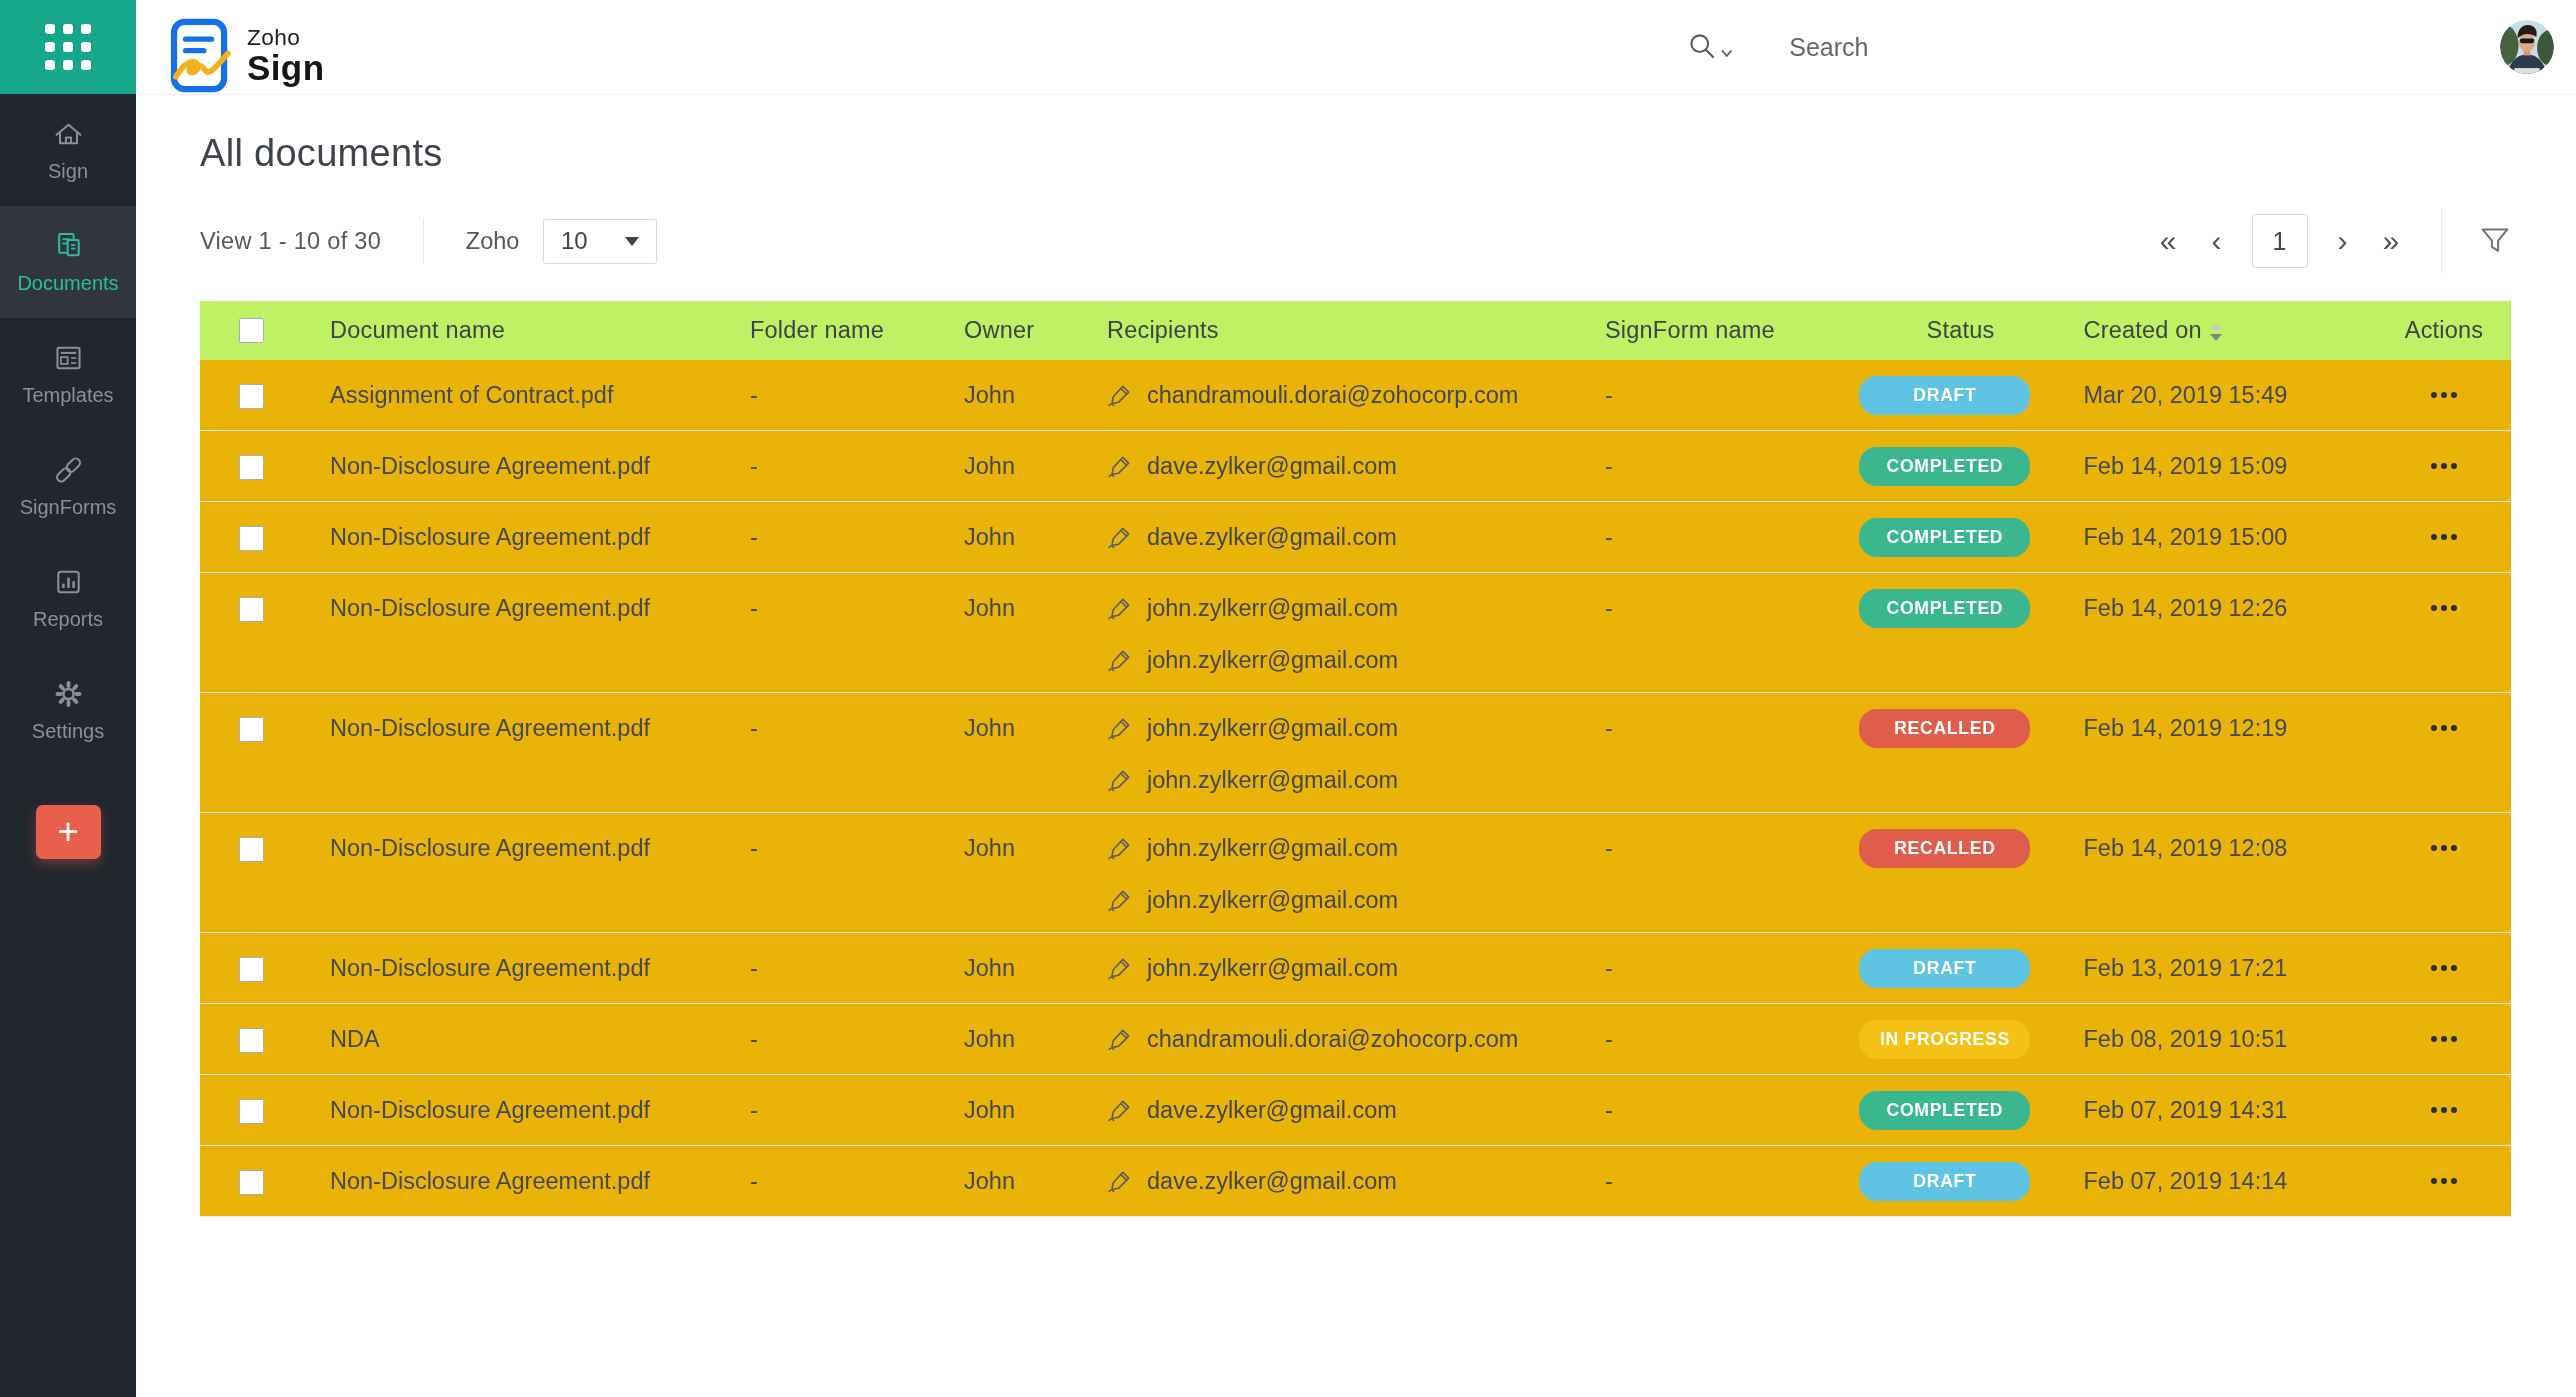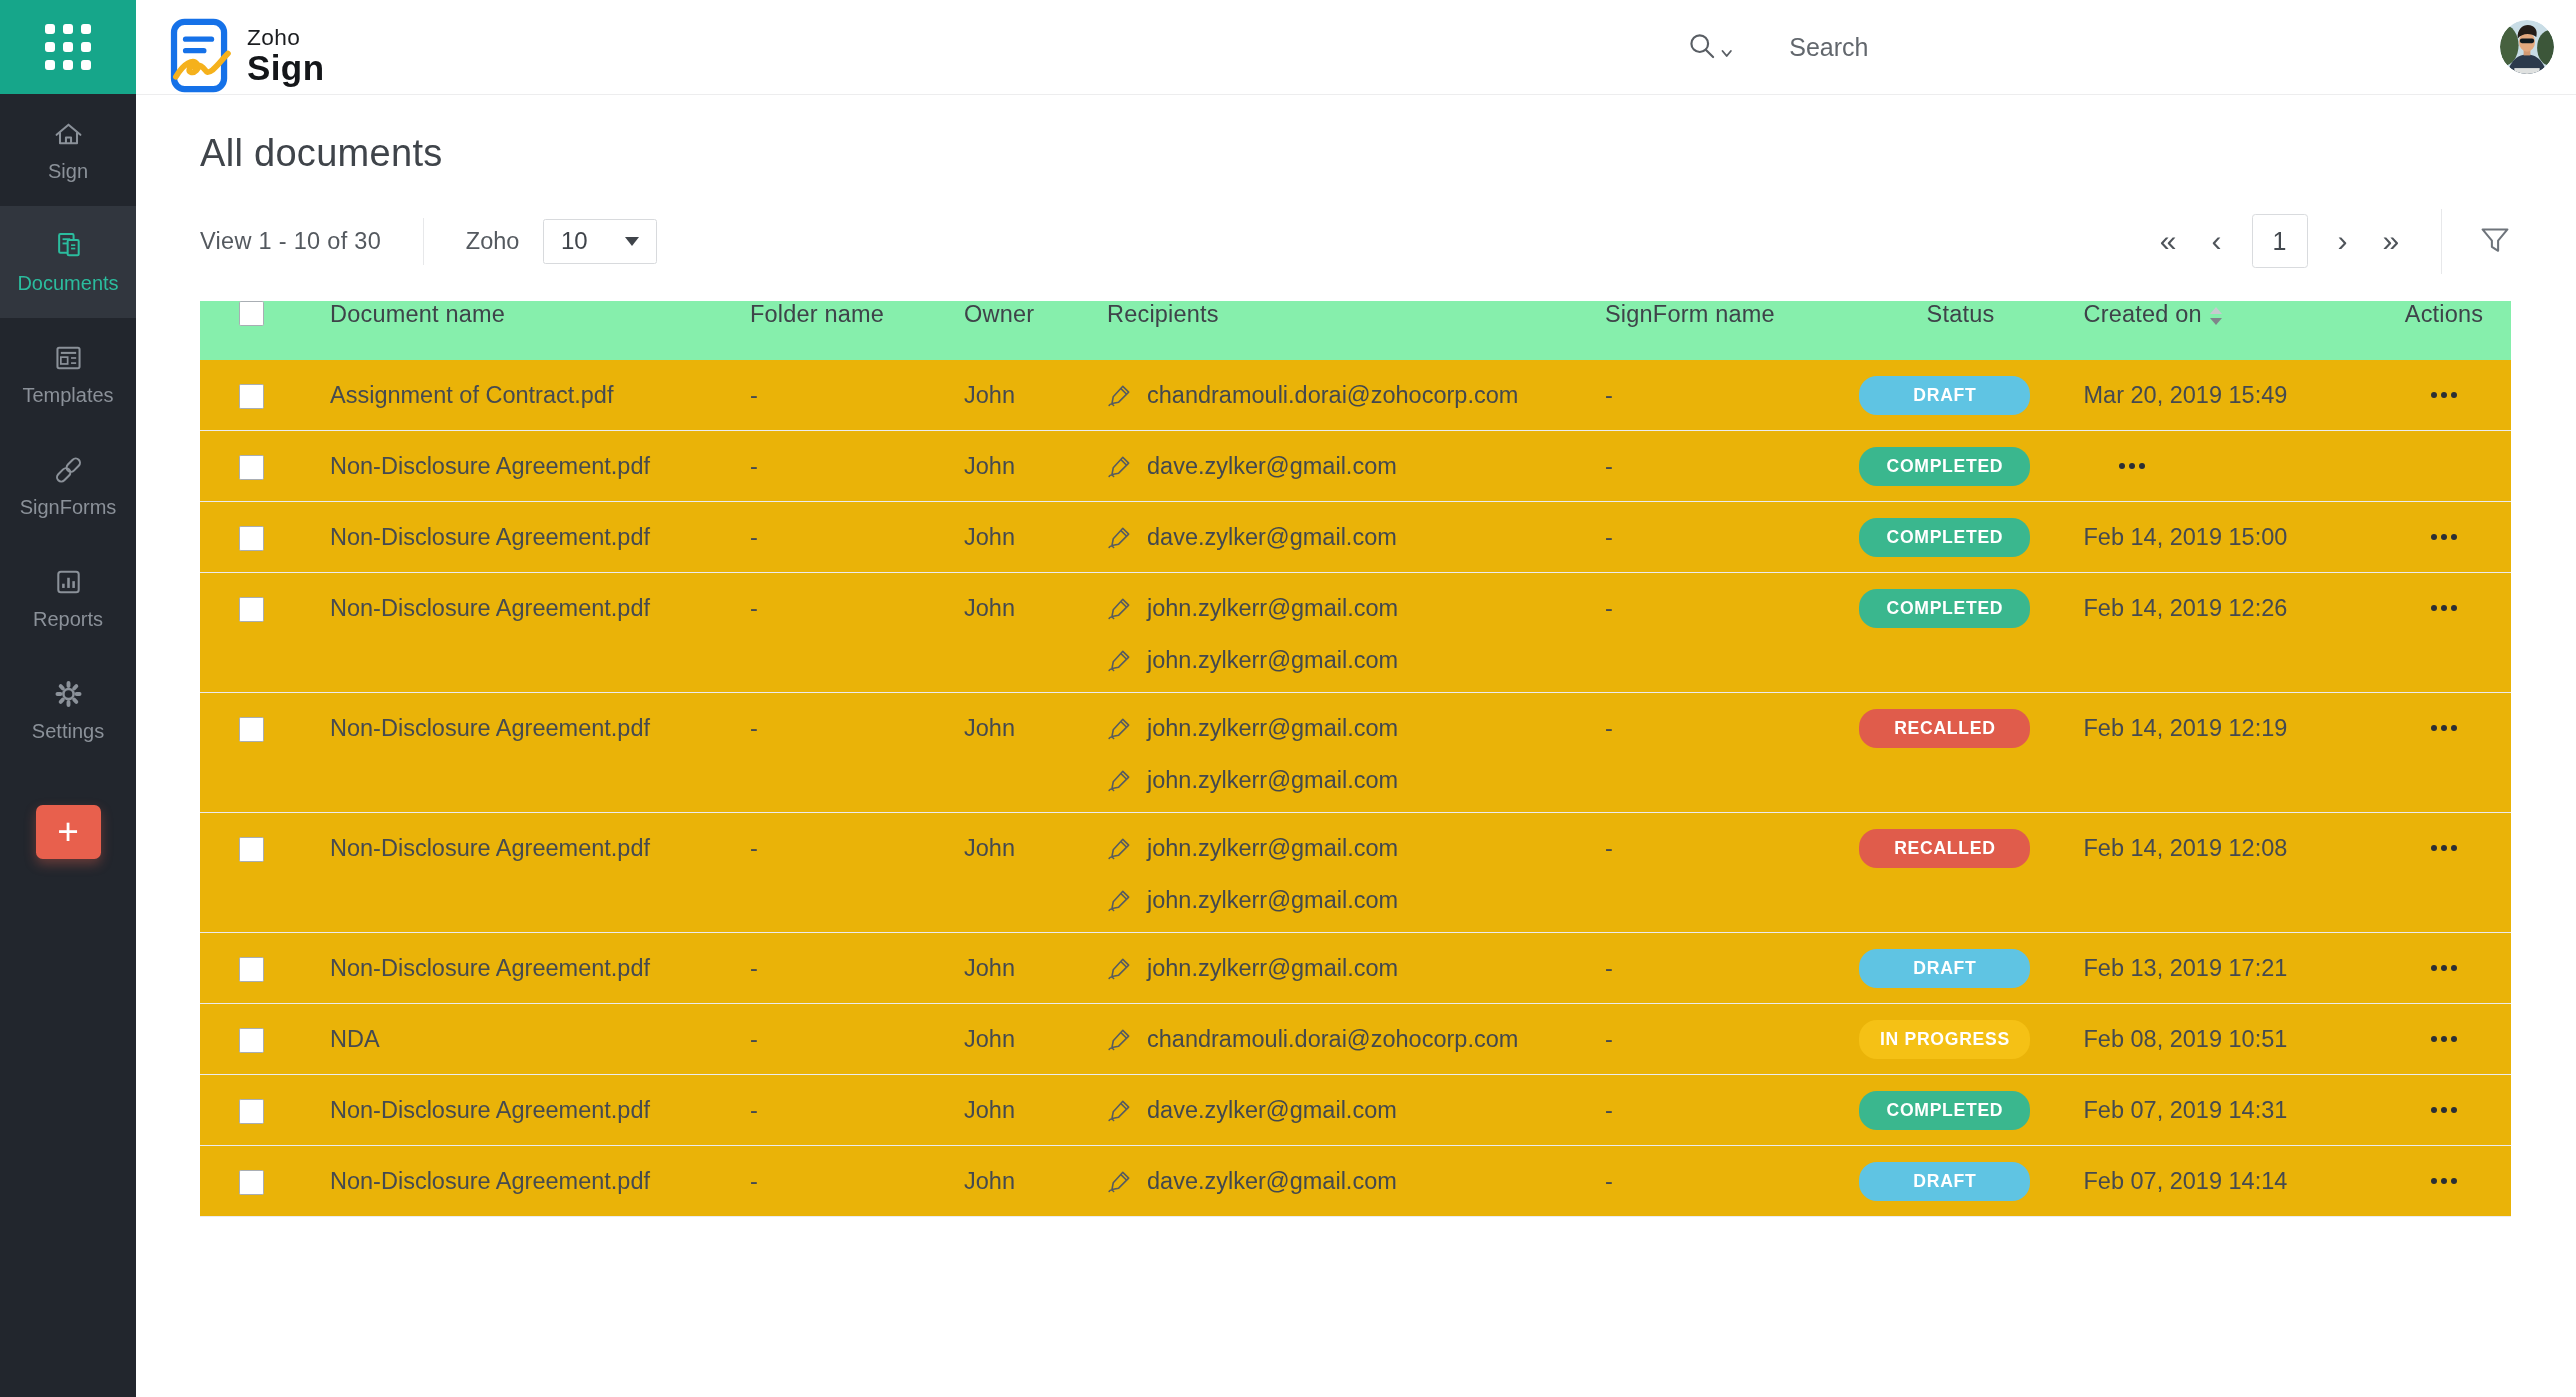--- a/index.html
+++ b/index.html
@@ -55,21 +55,21 @@
          border-top:9.2px solid #3f444a;}
   .pager{margin-left:auto;display:flex;align-items:center;}
   .pg-btn{font-size:30px;color:#4f545a;cursor:pointer;padding:0 5px;line-height:1;}
   .pg-gap{width:25px;}
   .pg-box{width:54px;height:52px;border:0.8px solid #d9dbde;border-radius:3.4px;background:#fff;
           display:flex;align-items:center;justify-content:center;font-size:25px;color:#44494f;cursor:pointer;}
   .filter-btn{cursor:pointer;display:flex;align-items:center;}
 
   
   .table{margin-top:33px;width:2311px;}
-  .thead{display:flex;background:#86efac;height:59px;align-items:flex-start;}
+  .thead{display:flex;background:#bef264;height:59px;align-items:center;}
   .th{font-size:23.5px;font-weight:500;color:#3e4349;letter-spacing:0.2px;}
   .trow{display:flex;border-bottom:0.8px solid #ebecee;height:70px;background:#eab308;}
   .trow.double{height:119px;}
   .col{box-sizing:border-box;}
   .c-check{width:130px;padding-left:39px;display:flex;align-items:flex-start;}
   .c-check .checkbox{margin-top:24px;}
   .thead .c-check{align-items:center;}
   .thead .c-check .checkbox{margin-top:0;}
   .c-doc{width:420px;}  .c-folder{width:214px;}  .c-owner{width:143px;}
   .c-recip{width:498px;} .c-signform{width:251px;} .c-status{width:209px;}
@@ -322,20 +322,21 @@
               <svg width="25" height="25" viewBox="0 0 30 30">
                 <path d="M19 4l7 7-12 12-8 1.5 1.5-8z" fill="none" stroke="#565b61" stroke-width="1.9" stroke-linejoin="round"></path>
                 <path d="M16.5 6.5l7 7" stroke="#565b61" stroke-width="1.9"></path>
                 <path d="M2.5 27q2.5-3.5 5.5 0" fill="none" stroke="#565b61" stroke-width="1.8" stroke-linecap="round"></path>
               </svg>
               <span>dave.zylker@gmail.com</span>
             </div>
         </div>
         <div class="col c-signform cell">-</div>
         <div class="col c-status"><span class="badge" data-status="completed">COMPLETED</span></div>
+        <div class="col c-created cell">Feb 14, 2019 15:09</div>
         <div class="col c-actions"><span class="dots">
               <i></i>
               <i></i>
               <i></i>
             </span></div>
       </div>
 
       <div class="trow">
         <div class="col c-check">
             <span class="checkbox"></span>

